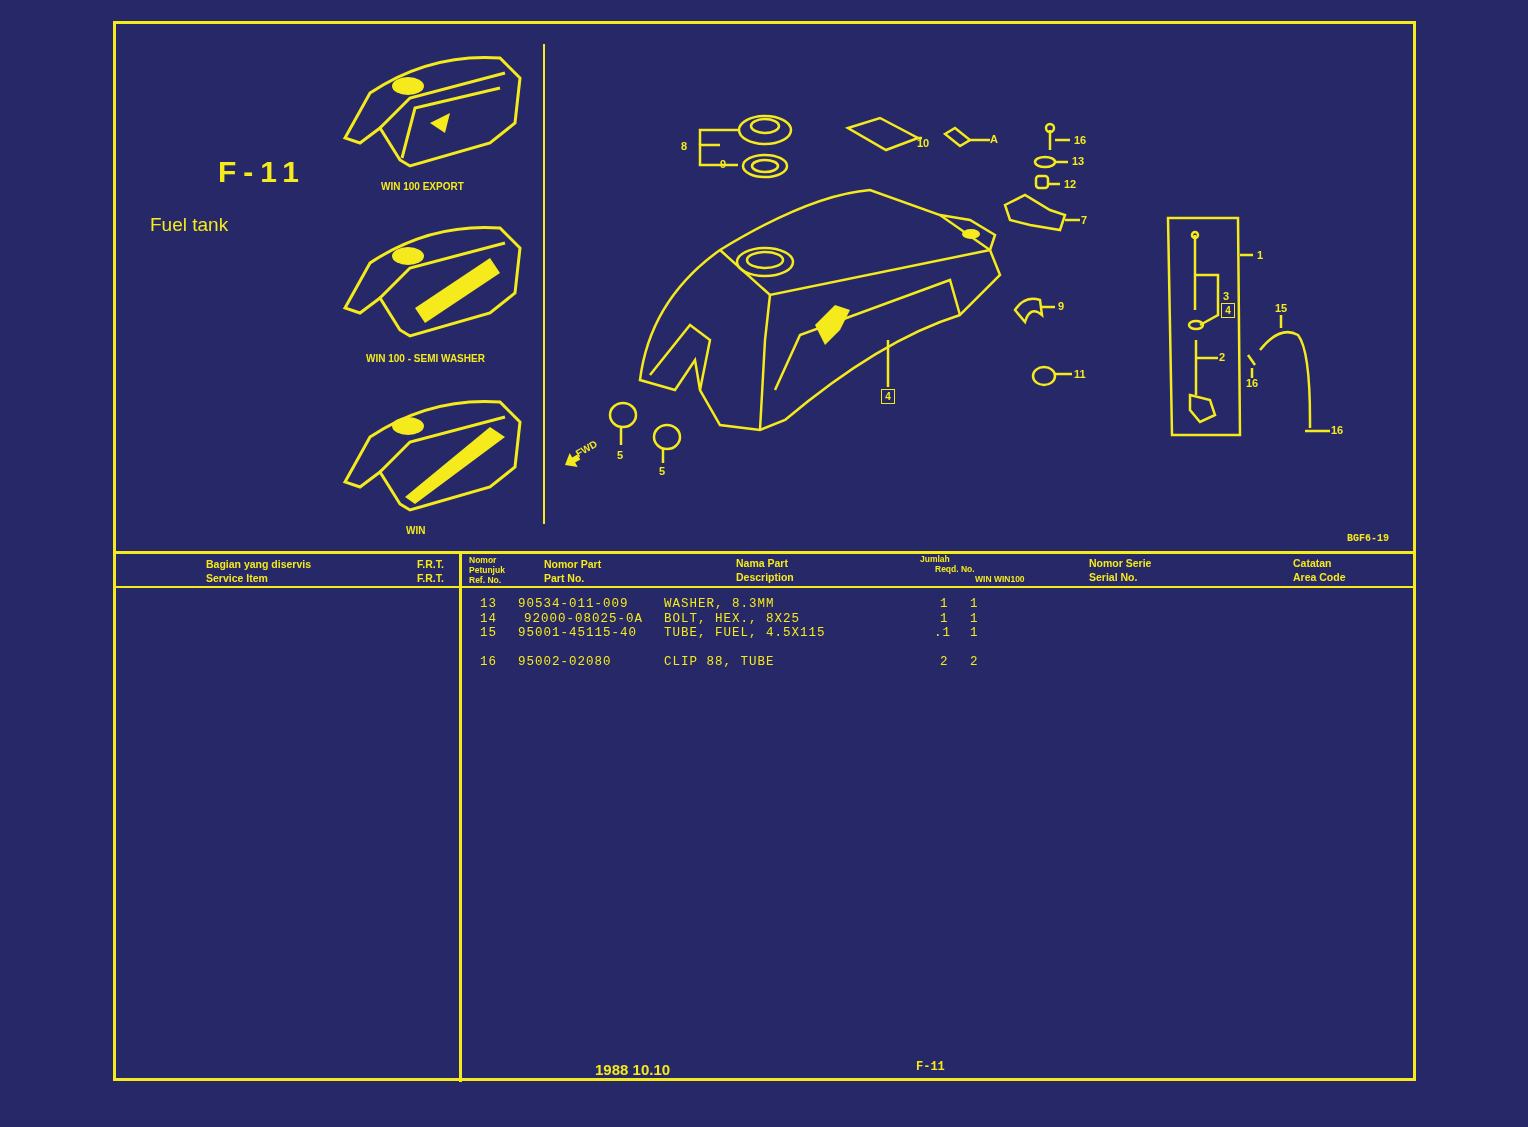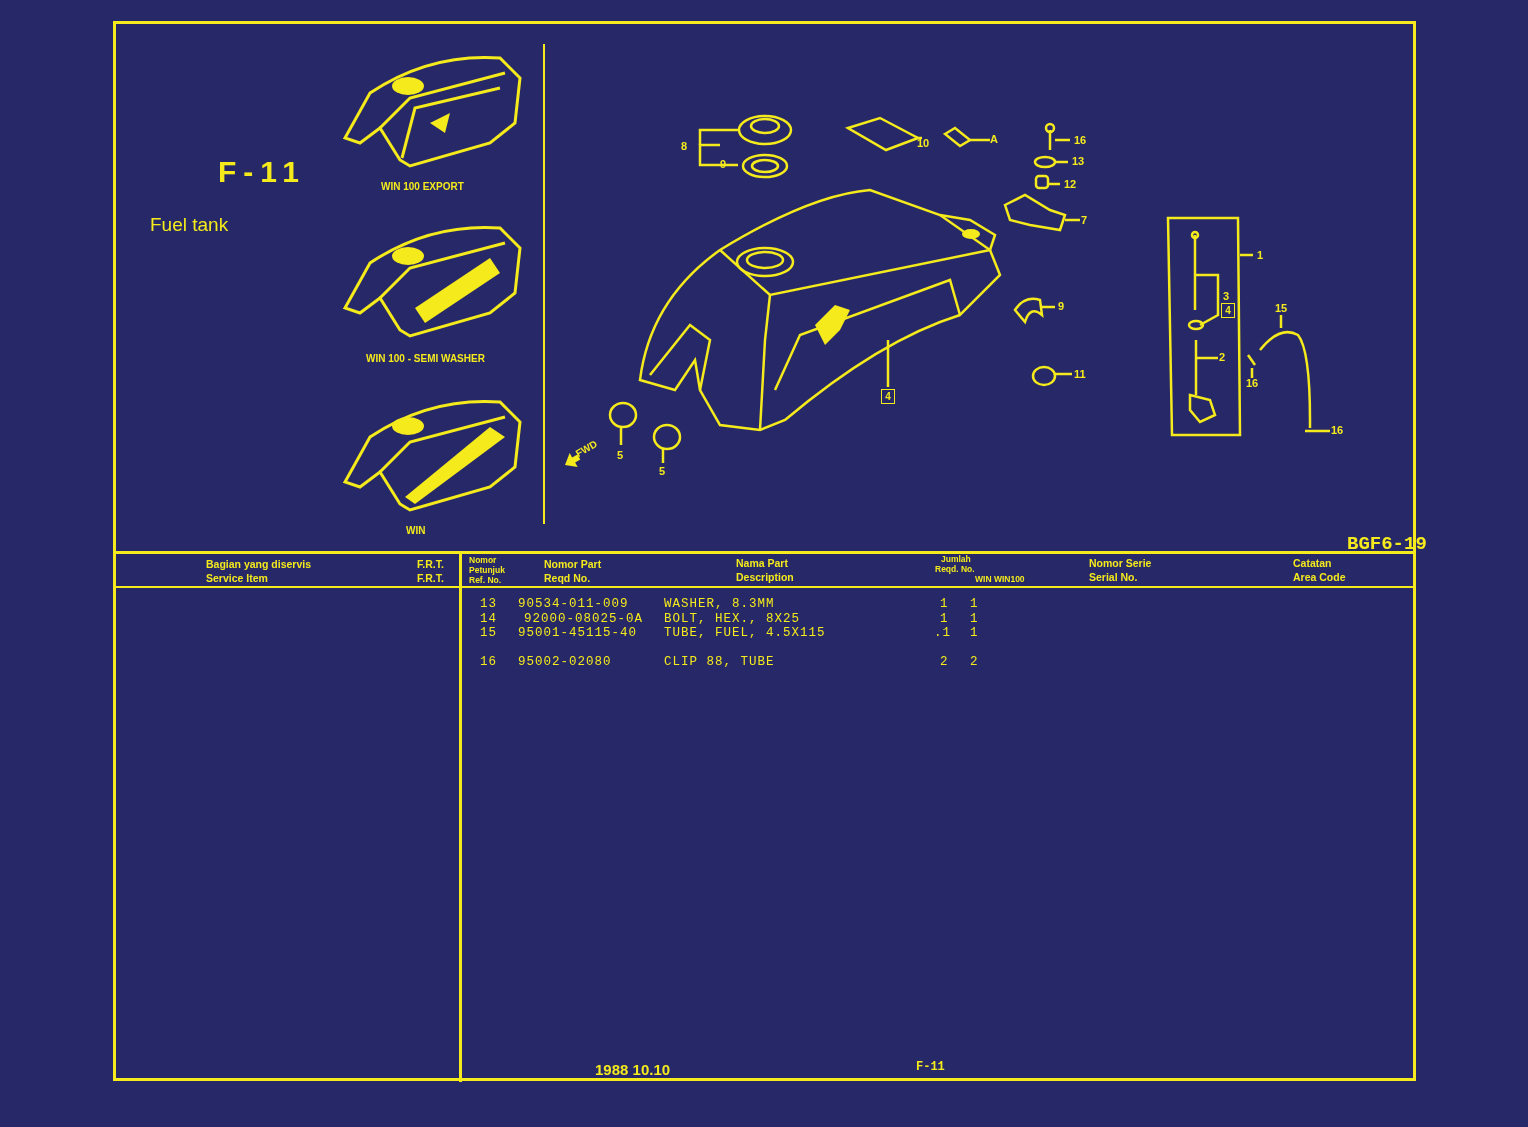--- a/index.html
+++ b/index.html
@@ -156,34 +156,34 @@
 <div class="callout" style="left:1257px; top:249px;">1</div>
 <div class="callout" style="left:1223px; top:290px;">3</div>
 <div class="callout" style="left:1219px; top:351px;">2</div>
 <div class="callout" style="left:1275px; top:302px;">15</div>
 <div class="callout" style="left:1246px; top:377px;">16</div>
 <div class="callout" style="left:1331px; top:424px;">16</div>
 <div class="boxnum" style="left:881px; top:389px;">4</div>
 <div class="boxnum" style="left:1221px; top:303px;">4</div>
 <div class="abs bold" style="left:575px; top:443px; font-size:10px; transform:rotate(-30deg);">FWD</div>
 
-<div class="abs bold mono" style="left:1347px; top:533px; font-size:19px;">BGF6-19</div>
+<div class="abs bold mono" style="left:1347px; top:533px; font-size:10px;">BGF6-19</div>
 
 <div class="abs hdr" style="left:206px; top:557px;">Bagian yang diservis</div>
 <div class="abs hdr" style="left:206px; top:571px;">Service Item</div>
 <div class="abs hdr" style="left:417px; top:557px;">F.R.T.</div>
 <div class="abs hdr" style="left:417px; top:571px;">F.R.T.</div>
 <div class="abs hdr-small" style="left:469px; top:556px;text-align:center;">Nomor</div>
 <div class="abs hdr-small" style="left:469px; top:566px;">Petunjuk</div>
 <div class="abs hdr-small" style="left:469px; top:576px;">Ref. No.</div>
 <div class="abs hdr" style="left:544px; top:557px;">Nomor Part</div>
-<div class="abs hdr" style="left:544px; top:571px;">Reqd No.</div>
+<div class="abs hdr" style="left:544px; top:571px;">Part No.</div>
 <div class="abs hdr" style="left:736px; top:556px;">Nama Part</div>
 <div class="abs hdr" style="left:736px; top:570px;">Description</div>
-<div class="abs hdr-small" style="left:941px; top:555px;text-align:center;">Jumlah</div>
+<div class="abs hdr-small" style="left:920px; top:555px;text-align:center;">Jumlah</div>
 <div class="abs hdr-small" style="left:935px; top:565px;">Reqd. No.</div>
 <div class="abs hdr-small" style="left:927px; top:575px;margin-left:48px;">WIN WIN100</div>
 <div class="abs hdr" style="left:1089px; top:556px;">Nomor Serie</div>
 <div class="abs hdr" style="left:1089px; top:570px;">Serial No.</div>
 <div class="abs hdr" style="left:1293px; top:556px;">Catatan</div>
 <div class="abs hdr" style="left:1293px; top:570px;">Area Code</div>
 
 <div class="row" style="top:597px;">
   <span style="left:0;">13</span>
   <span style="left:38px;">90534-011-009</span>

